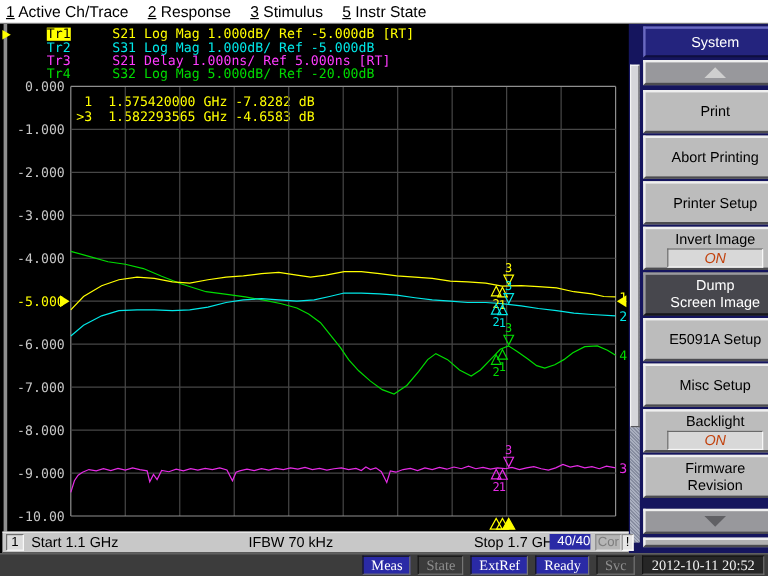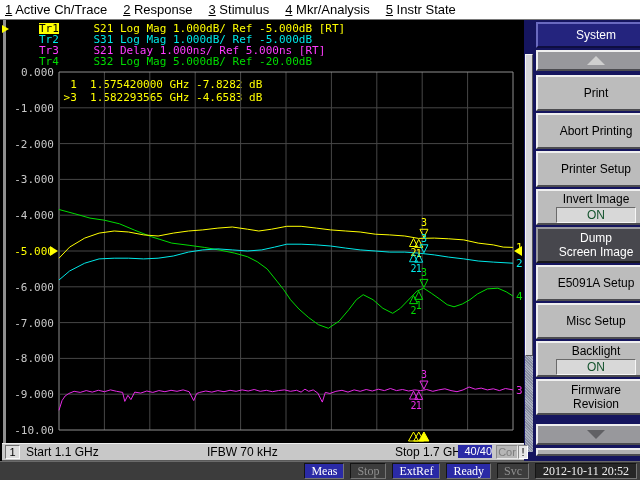--- a/index.html
+++ b/index.html
@@ -38,22 +38,22 @@
             border-color:#6a6ac0 #0e0e40 #0e0e40 #6a6ac0;}
   .sk-arrow{background:#98989c;}
   #sk-up{top:30px;height:21px;}
   #sk-down{top:404px;height:21px;}
   .tri-up{width:0;height:0;border-left:9px solid transparent;border-right:9px solid transparent;
           border-bottom:9px solid #cfcfcf;}
   .tri-down{width:0;height:0;border-left:9px solid transparent;border-right:9px solid transparent;
           border-top:9px solid #606064;}
   .sk-btn{height:36px;}
   .sk-btn.active{background:#47474d;color:#fff;border-color:#9a9a9e #17171b #17171b #9a9a9e;}
-  .sk-val{margin-top:1px;width:78px;height:14px;line-height:14px;background:#d8d8d8;color:#14532d;
-          border:1px solid;border-color:#6a6a6a #f6f6f6 #f6f6f6 #6a6a6a;}
+  .sk-val{margin-top:1px;width:78px;height:14px;line-height:14px;background:#d8d8d8;color:#c2410c;
+          border:1px solid;border-color:#6a6a6a #f6f6f6 #f6f6f6 #6a6a6a;font-style:italic;}
   .sk-sub{position:absolute;right:3px;top:50%;margin-top:-5px;width:0;height:0;
           border-top:5px solid transparent;border-bottom:5px solid transparent;
           border-left:7px solid #94949a;}
   .sk-footer{top:428px;height:8px;background:#b2b2b2;}
   
   .chbar{position:absolute;left:2px;top:443px;width:522px;height:16px;background:#c8c8c8;
          border-top:1px solid #efefef;border-bottom:1px solid #5a5a5a;font-size:12px;color:#000;}
   .ch-box{position:absolute;left:3px;top:1px;width:13px;height:12px;background:#dcdcdc;font-size:11px;
           border:1px solid;border-color:#707070 #f8f8f8 #f8f8f8 #707070;text-align:center;line-height:12px;}
   .ch-start{position:absolute;left:24px;top:1px;}
@@ -76,21 +76,20 @@
   .st-clock{background:#262626;color:#f0f0f0;padding:0 7px;}
 </style>
 </head>
 <body>
 
 <div id="root">
   <div class="menubar" id="menubar">
       <span class="menu-item"><u>1</u> Active Ch/Trace</span>
       <span class="menu-item"><u>2</u> Response</span>
       <span class="menu-item"><u>3</u> Stimulus</span>
-      <span class="menu-item"><u>4</u> Mkr/Analysis</span>
       <span class="menu-item"><u>5</u> Instr State</span>
     </div>
 
   <div class="screen">
     <div class="left-frame"></div>
     <div id="legend"><div class="leg-row"><span class="leg-arrow"></span><span class="leg-id hl" style="color: rgb(0, 0, 0);">Tr1</span><span style="color: rgb(255, 255, 0);"> S21 Log Mag 1.000dB/ Ref -5.000dB [RT]</span></div><div class="leg-row"><span class="leg-arrow blank"></span><span class="leg-id" style="color: rgb(0, 232, 232);">Tr2</span><span style="color: rgb(0, 232, 232);"> S31 Log Mag 1.000dB/ Ref -5.000dB</span></div><div class="leg-row"><span class="leg-arrow blank"></span><span class="leg-id" style="color: rgb(255, 60, 255);">Tr3</span><span style="color: rgb(255, 60, 255);"> S21 Delay 1.000ns/ Ref 5.000ns [RT]</span></div><div class="leg-row"><span class="leg-arrow blank"></span><span class="leg-id" style="color: rgb(0, 220, 0);">Tr4</span><span style="color: rgb(0, 220, 0);"> S32 Log Mag 5.000dB/ Ref -20.00dB</span></div></div>
     <div id="mktable"><div>  1  1.575420000 GHz -7.8282 dB</div><div> &gt;3  1.582293565 GHz -4.6583 dB</div></div>
     <svg id="graph" width="524" height="441" viewBox="0 20 524 441">
         <line x1="59" y1="72" x2="59" y2="430" stroke="#8f8f8f" stroke-width="1"></line>
         <line x1="104.4" y1="72" x2="104.4" y2="430" stroke="#474747" stroke-width="1"></line>
@@ -219,19 +218,19 @@
     <span class="ch-start">Start 1.1 GHz</span>
     <span class="ch-ifbw">IFBW 70 kHz</span>
     <span class="ch-stop">Stop 1.7 GHz</span>
     <span class="ch-pts">40/40</span>
     <span class="ch-cor">Cor</span>
     <span class="ch-warn">!</span>
   </div>
 
   <div class="statusbar" id="statusbar">
     <span class="st-box st-on">Meas</span>
-      <span class="st-box st-off">Stop</span>
+      <span class="st-box st-off">State</span>
       <span class="st-box st-on">ExtRef</span>
       <span class="st-box st-on">Ready</span>
       <span class="st-box st-off">Svc</span>
       <span class="st-box st-clock" id="st-clock">2012-10-11 20:52</span>
   </div>
 </div>
 
 </body></html>

